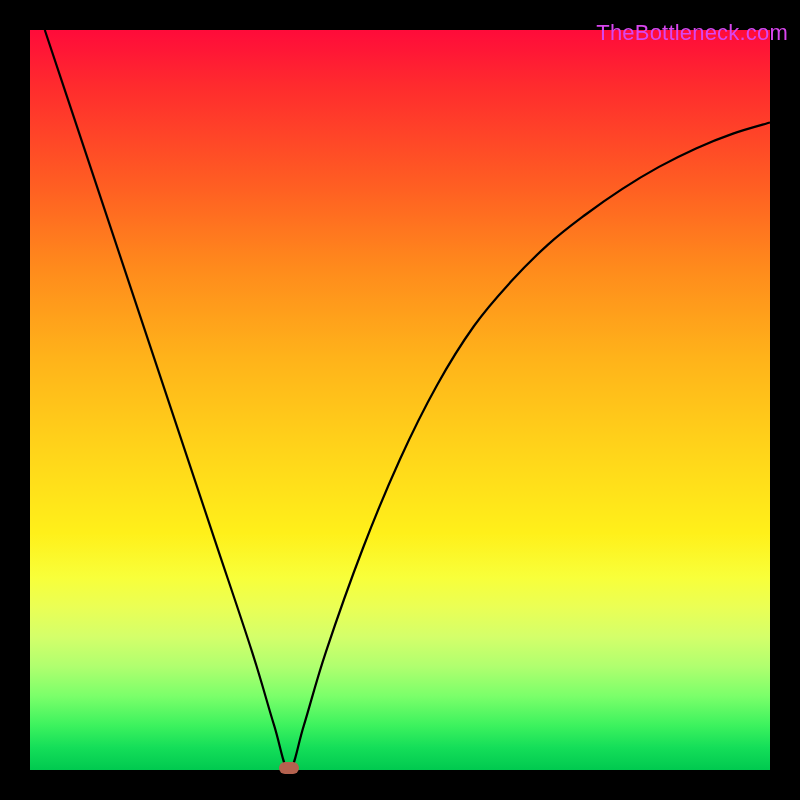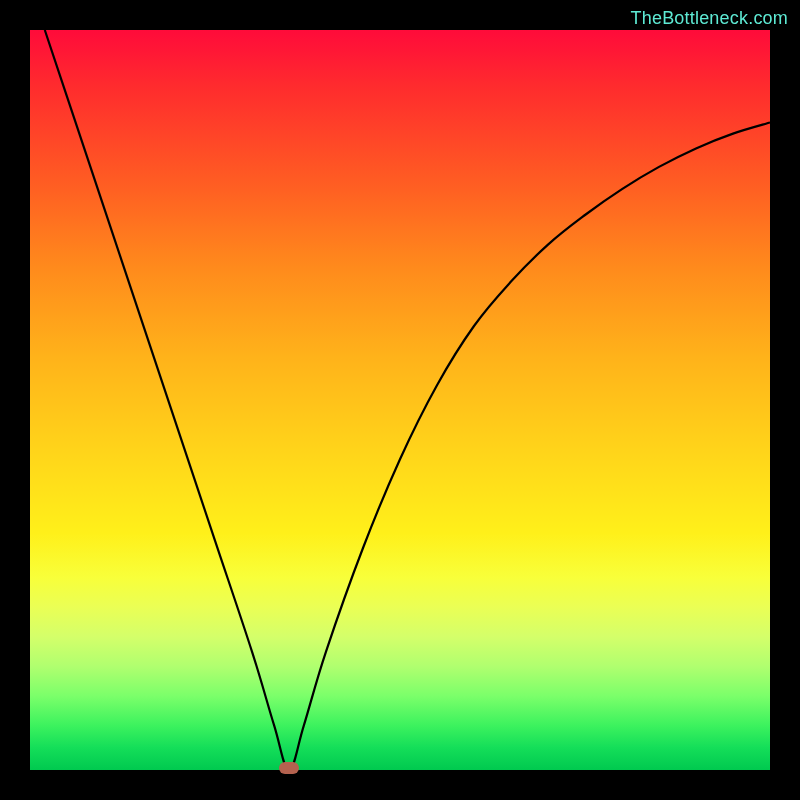--- a/index.html
+++ b/index.html
@@ -28,24 +28,24 @@
       #d4ff6a 82%,
       #b0ff6f 86%,
       #7bff6a 90%,
       #3cf25e 94%,
       #14de59 97%,
       #00c94f 100%
     );
   }
   .watermark {
     position: absolute;
-    top: 8px;
+    top: 20px;
     right: 12px;
-    color: #5eead4;
-    font-size: 18px;
+    color: #d946ef;
+    font-size: 22px;
     font-weight: 500;
     letter-spacing: 0.2px;
   }
   svg.curve {
     position: absolute;
     left: 0; top: 0;
     width: 740px;
     height: 740px;
     overflow: visible;
   }

